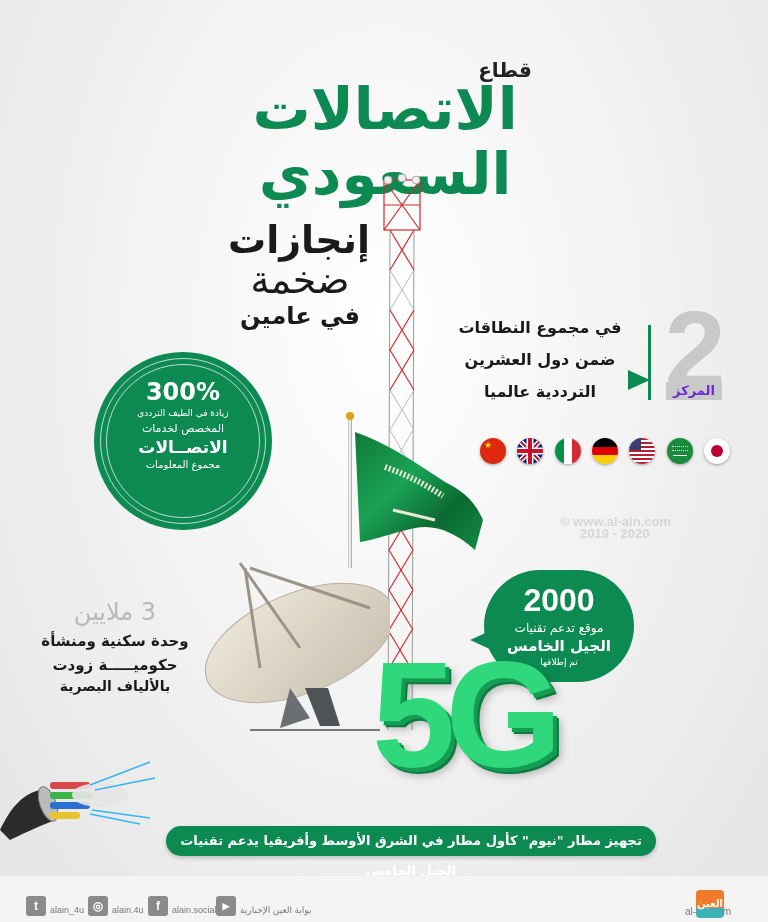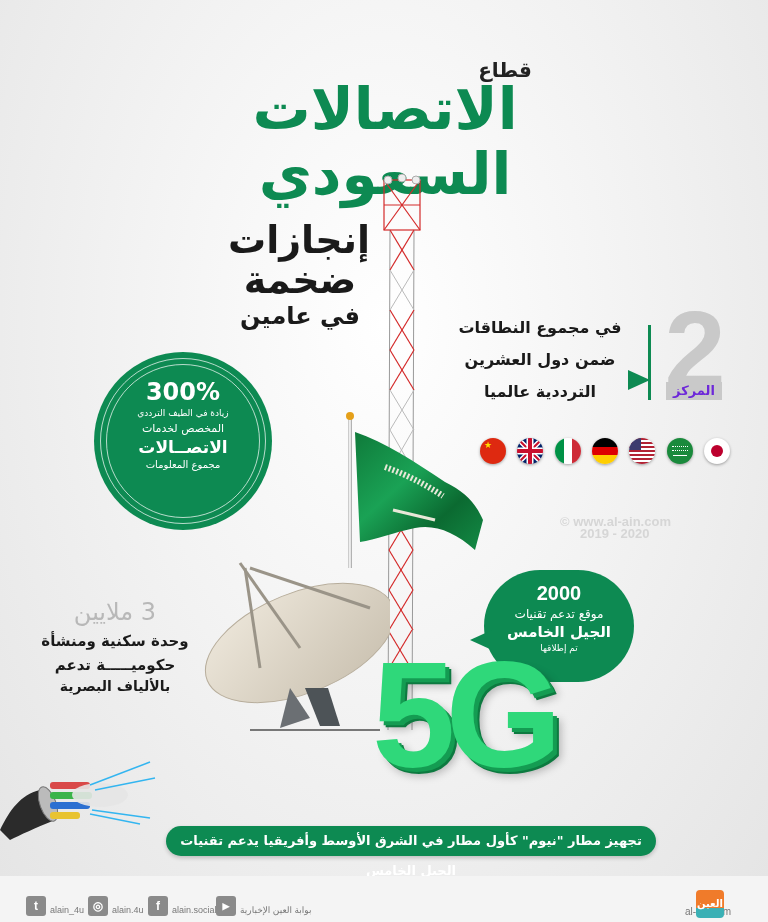--- a/index.html
+++ b/index.html
@@ -11,21 +11,21 @@
     direction: rtl;
   }
   .abs { position: absolute; }
 
   
   .title-small { top: 58px; left: 470px; width: 70px; text-align: center; font-size: 20px; font-weight: bold; color: #222; }
   .title-big { top: 80px; left: 230px; width: 310px; text-align: center; font-size: 58px; line-height: 58px; font-weight: bold; color: #0d8a52; letter-spacing: -1px; }
   .title-big2 { top: 144px; left: 230px; width: 310px; text-align: center; font-size: 58px; line-height: 60px; font-weight: bold; color: #0d8a52; }
 
   .achv1 { top: 218px; left: 230px; width: 140px; text-align: center; font-size: 38px; font-weight: bold; color: #1a1a1a; }
-  .achv2 { top: 258px; left: 230px; width: 140px; text-align: center; font-size: 38px; font-weight: bold; color: #1a1a1a; }
+  .achv2 { top: 258px; left: 230px; width: 140px; text-align: center; font-size: 38px; font-weight: normal; color: #1a1a1a; }
   .achv3 { top: 302px; left: 230px; width: 140px; text-align: center; font-size: 24px; font-weight: bold; color: #1a1a1a; }
 
   
   .tower { top: 170px; left: 382px; width: 40px; height: 560px; }
   
   .rank-num { top: 300px; left: 660px; width: 70px; height: 100px; font-size: 110px; line-height: 100px; font-weight: bold; color: #c9c9c9; text-align: center; font-family: "Liberation Sans", sans-serif; }
   .rank-label { top: 382px; left: 666px; width: 56px; height: 18px; background: #c9c9c9; color: #6d28d9; font-size: 13px; font-weight: bold; text-align: center; line-height: 18px; }
   .rank-line { top: 325px; left: 648px; width: 3px; height: 75px; background: #0d8a52; }
   .rank-tri { top: 370px; left: 628px; width: 0; height: 0; border-top: 10px solid transparent; border-bottom: 10px solid transparent; border-left: 22px solid #0d8a52; }
   .rank-text { top: 312px; left: 440px; width: 200px; text-align: center; font-size: 16px; line-height: 32px; font-weight: bold; color: #1a1a1a; }
@@ -49,21 +49,21 @@
   .mil-l1 { top: 632px; left: 20px; width: 190px; text-align: center; font-size: 15px; font-weight: bold; color: #1a1a1a; }
   .mil-l2 { top: 656px; left: 20px; width: 190px; text-align: center; font-size: 15px; font-weight: bold; color: #1a1a1a; }
   .mil-l3 { top: 678px; left: 20px; width: 190px; text-align: center; font-size: 14px; font-weight: bold; color: #1a1a1a; }
 
   
   .watermark { top: 516px; left: 560px; width: 130px; direction: ltr; color: #d6d6d6; font-size: 13px; font-weight: bold; line-height: 12px; font-family: "Liberation Sans", sans-serif; }
 
   
   .bubble2000 { top: 570px; left: 484px; width: 150px; height: 112px; border-radius: 56px 56px 56px 56px; background: #0d8a52; color: #fff; text-align: center; }
   .bubble2000::after { content: ""; position: absolute; left: -14px; top: 60px; border-top: 10px solid transparent; border-bottom: 10px solid transparent; border-right: 22px solid #0d8a52; }
-  .b-num { font-size: 20px; font-weight: bold; margin-top: 12px; font-family: "Liberation Sans", sans-serif; }
+  .b-num { font-size: 32px; font-weight: bold; margin-top: 12px; font-family: "Liberation Sans", sans-serif; }
   .b-l1 { font-size: 12px; margin-top: 2px; }
   .b-l2 { font-size: 15px; font-weight: bold; margin-top: 2px; }
   .b-l3 { font-size: 9px; margin-top: 2px; }
 
   
   .fiveg { top: 640px; left: 372px; width: 190px; height: 150px; direction: ltr; font-family: "Liberation Sans", sans-serif; font-size: 150px; line-height: 150px; font-weight: bold; color: #2fd87a; text-shadow: 4px 4px 0 #149c52, 6px 6px 0 #0d7a40, 8px 8px 8px rgba(0,0,0,0.25); letter-spacing: -10px; }
 
   
   .flagpole { top: 418px; left: 348px; width: 4px; height: 150px; background: linear-gradient(90deg, #bbb, #fff, #999); }
   .flagpole-top { top: 412px; left: 346px; width: 8px; height: 8px; border-radius: 50%; background: #e5a01a; }
@@ -219,21 +219,21 @@
   <line x1="50" y1="15" x2="110" y2="100" stroke="#9a9488" stroke-width="3"></line>
   <line x1="60" y1="20" x2="180" y2="60" stroke="#9a9488" stroke-width="3"></line>
   <line x1="55" y1="20" x2="70" y2="120" stroke="#9a9488" stroke-width="3"></line>
   <path d="M100 140 L120 170 L90 180 Z" fill="#6b6f73"></path>
   <path d="M115 140 L130 178 L150 178 L138 140 Z" fill="#4d5357"></path>
   <line x1="60" y1="182" x2="190" y2="182" stroke="#777" stroke-width="2"></line>
 </svg>
 
 <div class="abs mil-title">3 ملايين</div>
 <div class="abs mil-l1">وحدة سكنية ومنشأة</div>
-<div class="abs mil-l2">حكوميـــــة تدعم</div>
+<div class="abs mil-l2">حكوميـــــة زودت</div>
 <div class="abs mil-l3">بالألياف البصرية</div>
 
 <svg class="abs fiber" viewBox="0 0 160 100">
   <path d="M0 90 C10 70 20 55 40 50 L55 80 C35 88 20 95 10 100 Z" fill="#2b2b2b"></path>
   <ellipse cx="48" cy="64" rx="8" ry="18" transform="rotate(-20 48 64)" fill="#bbb" stroke="#777"></ellipse>
   <rect x="50" y="42" width="40" height="7" rx="3" fill="#d94848"></rect>
   <rect x="50" y="52" width="42" height="7" rx="3" fill="#3bb44a"></rect>
   <rect x="50" y="62" width="40" height="7" rx="3" fill="#2b6fd1"></rect>
   <rect x="50" y="72" width="30" height="7" rx="3" fill="#e8c330"></rect>
   <ellipse cx="100" cy="55" rx="28" ry="12" fill="#e5e5e5" opacity="0.9"></ellipse>

